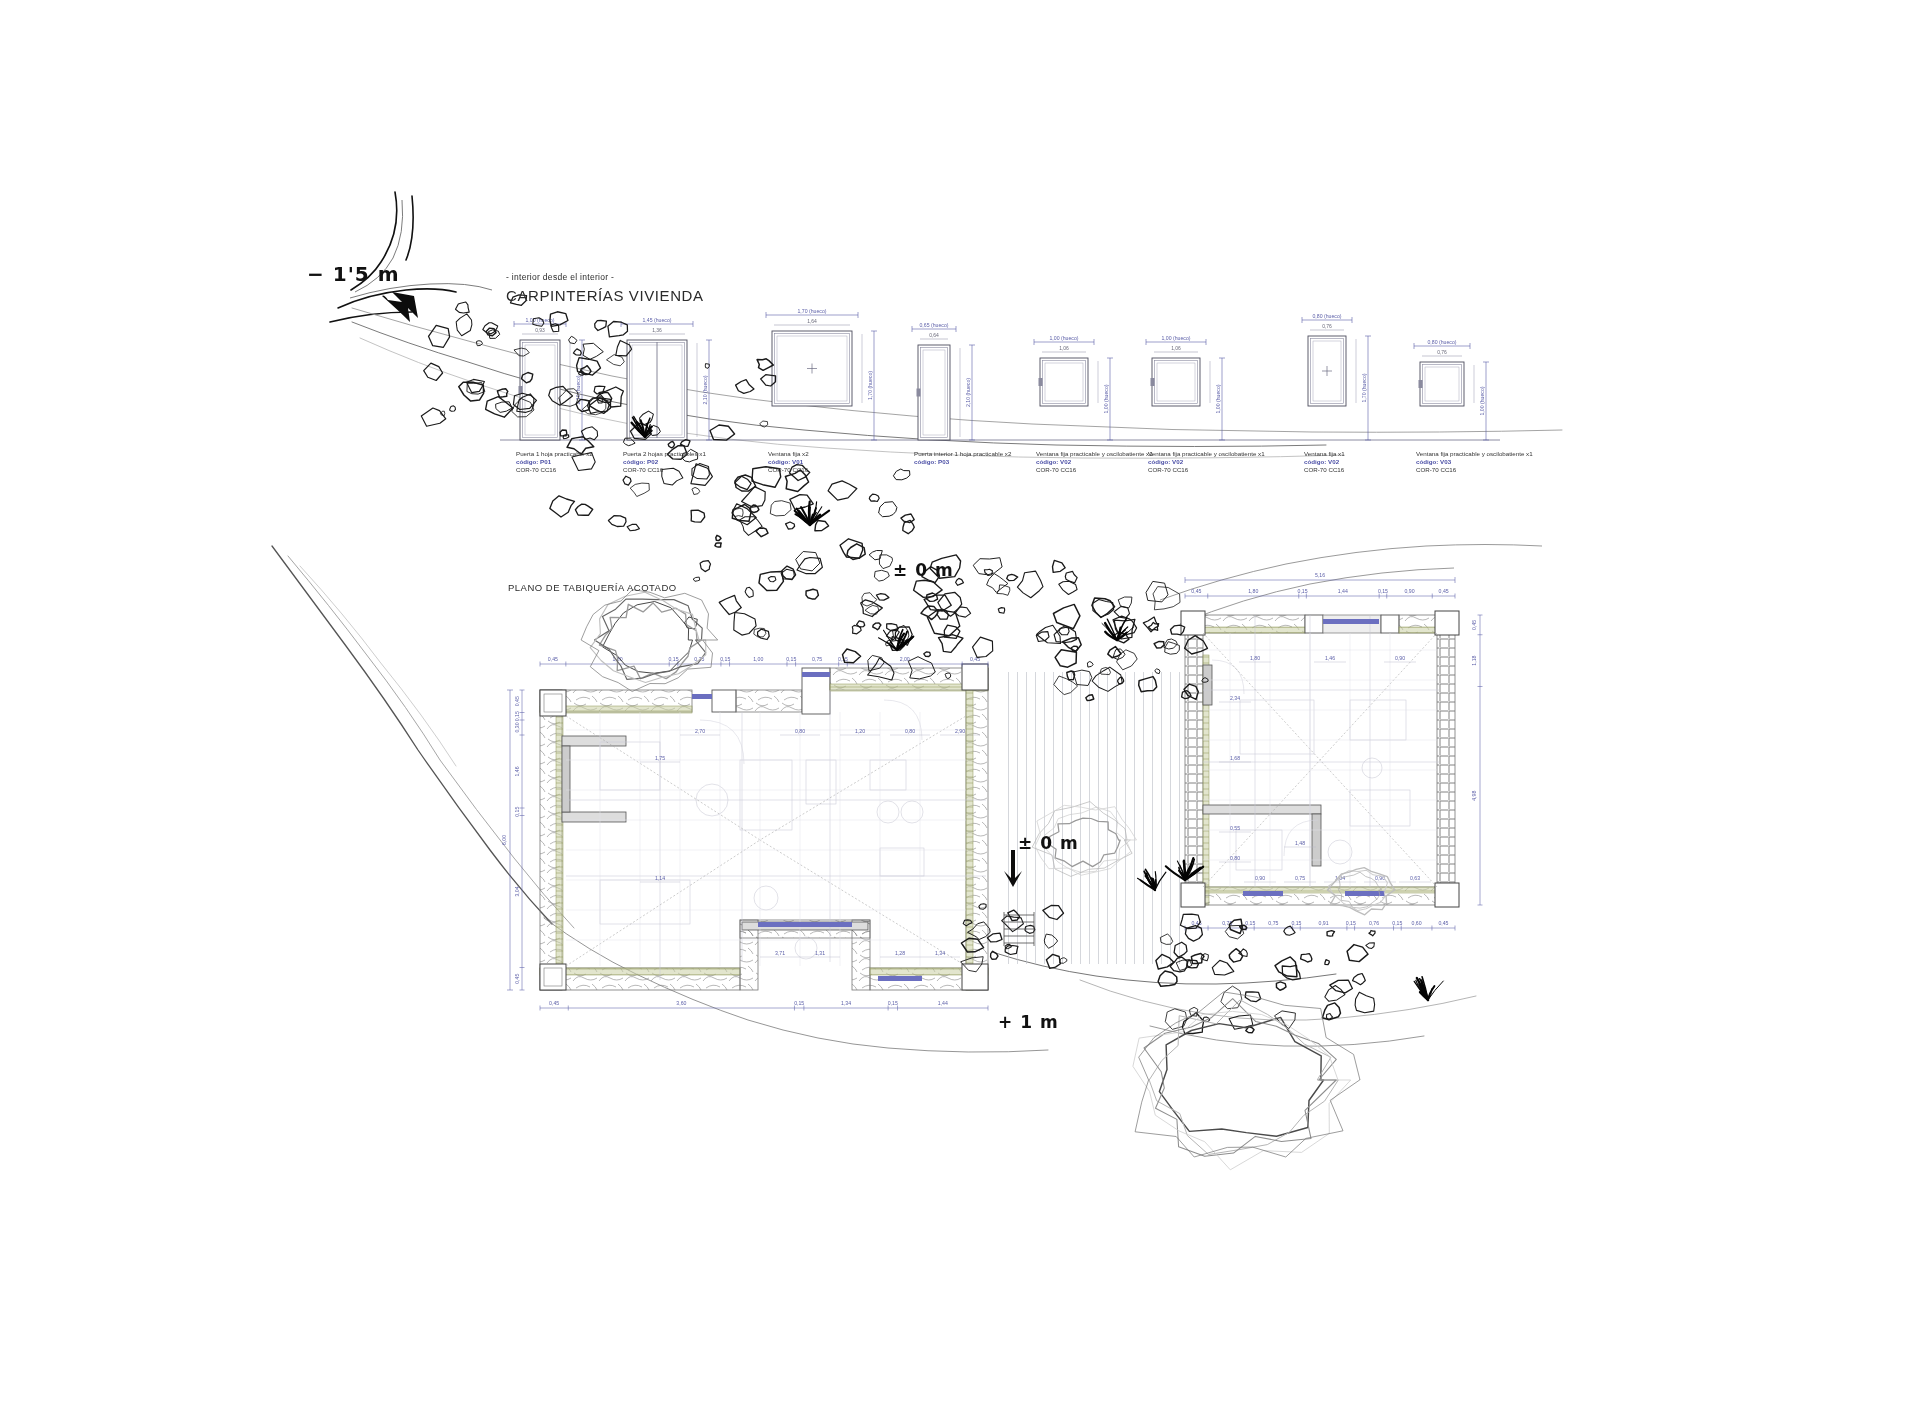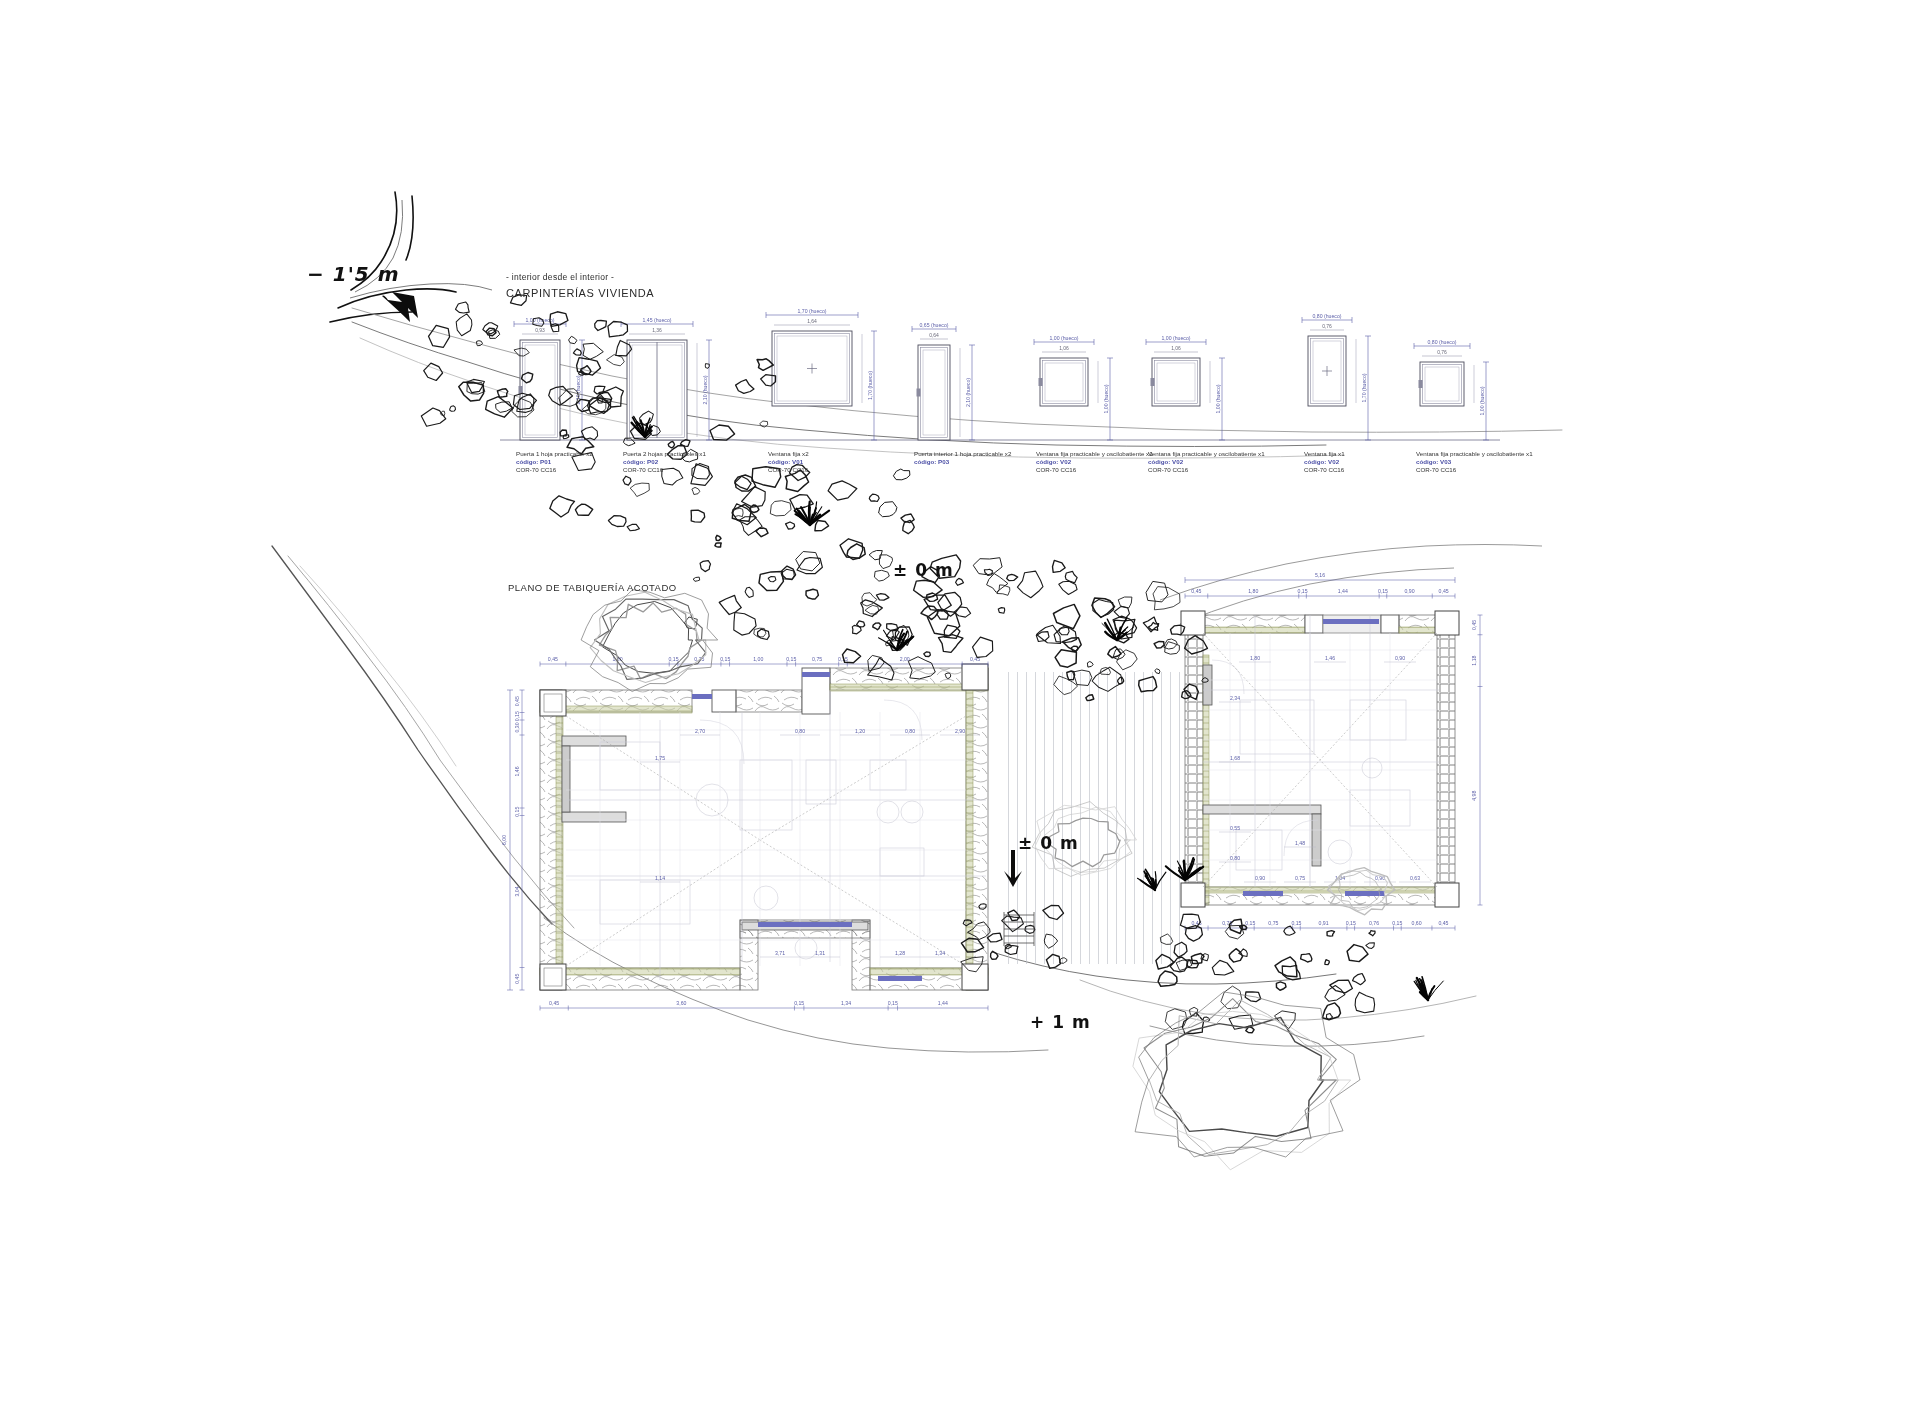--- a/index.html
+++ b/index.html
@@ -950,31 +950,31 @@
       <path d="M1004,915 h30 M1004,922 h30 M1004,929 h30 M1004,936 h30 M1004,943 h30"></path>
       <path d="M1004,912 v34 M1034,912 v34"></path>
     </g>
 
     <g fill="#0c0c0c">
       <path d="M382,296 q16,14 28,26 l-2,-14 l10,10 l-4,-22 l-22,-4 l10,10 l-14,-2 q-4,-6 -6,-4 z"></path>
       <path d="M1011,850 l0,28 l-7,-7 l9,16 l9,-16 l-7,7 l0,-28 z"></path>
     </g>
   </svg>
 
-  <div class="txt hand" style="left:307px;top:262px;font-size:20px;font-style:italic;">− 1'5 m</div>
+  <div class="txt hand" style="left:307px;top:262px;font-size:20px;">− 1'5 m</div>
 
   <div class="txt hand" style="left:893px;top:560px;font-size:17px;">± 0 m</div>
 
   <div class="txt hand" style="left:1018px;top:833px;font-size:17px;">± 0 m</div>
 
-  <div class="txt hand" style="left:998px;top:1012px;font-size:17px;margin-left:32px;">+ 1 m</div>
+  <div class="txt hand" style="left:998px;top:1012px;font-size:17px;">+ 1 m</div>
 
   <div class="txt ttl" style="left:506px;top:272px;font-size:8.5px;letter-spacing:0.3px;">- interior desde el interior -</div>
 
-  <div class="txt ttl" style="left:506px;top:287px;font-size:11px;letter-spacing:0.6px;">CARPINTERÍAS VIVIENDA</div>
+  <div class="txt ttl" style="left:506px;top:287px;font-size:15px;letter-spacing:0.6px;">CARPINTERÍAS VIVIENDA</div>
 
   <div class="txt ttl" style="left:508px;top:582px;font-size:9.5px;letter-spacing:0.5px;">PLANO DE TABIQUERÍA ACOTADO</div>
 
   <div id="carp-labels">
       <div class="txt" style="left: 516px; top: 450px; line-height: 8px;"><div class="lbl-it">Puerta 1 hoja practicable x2</div><div class="lbl-code">código: P01</div><div class="lbl-sys">COR-70 CC16</div></div>
       <div class="txt" style="left: 623px; top: 450px; line-height: 8px;"><div class="lbl-it">Puerta 2 hojas practicables x1</div><div class="lbl-code">código: P02</div><div class="lbl-sys">COR-70 CC16</div></div>
       <div class="txt" style="left: 768px; top: 450px; line-height: 8px;"><div class="lbl-it">Ventana fija x2</div><div class="lbl-code">código: V01</div><div class="lbl-sys">COR-70 CC16</div></div>
       <div class="txt" style="left: 914px; top: 450px; line-height: 8px;"><div class="lbl-it">Puerta interior 1 hoja practicable x2</div><div class="lbl-code">código: P03</div><div class="lbl-sys"></div></div>
       <div class="txt" style="left: 1036px; top: 450px; line-height: 8px;"><div class="lbl-it">Ventana fija practicable y oscilobatiente x1</div><div class="lbl-code">código: V02</div><div class="lbl-sys">COR-70 CC16</div></div>
       <div class="txt" style="left: 1148px; top: 450px; line-height: 8px;"><div class="lbl-it">Ventana fija practicable y oscilobatiente x1</div><div class="lbl-code">código: V02</div><div class="lbl-sys">COR-70 CC16</div></div>

